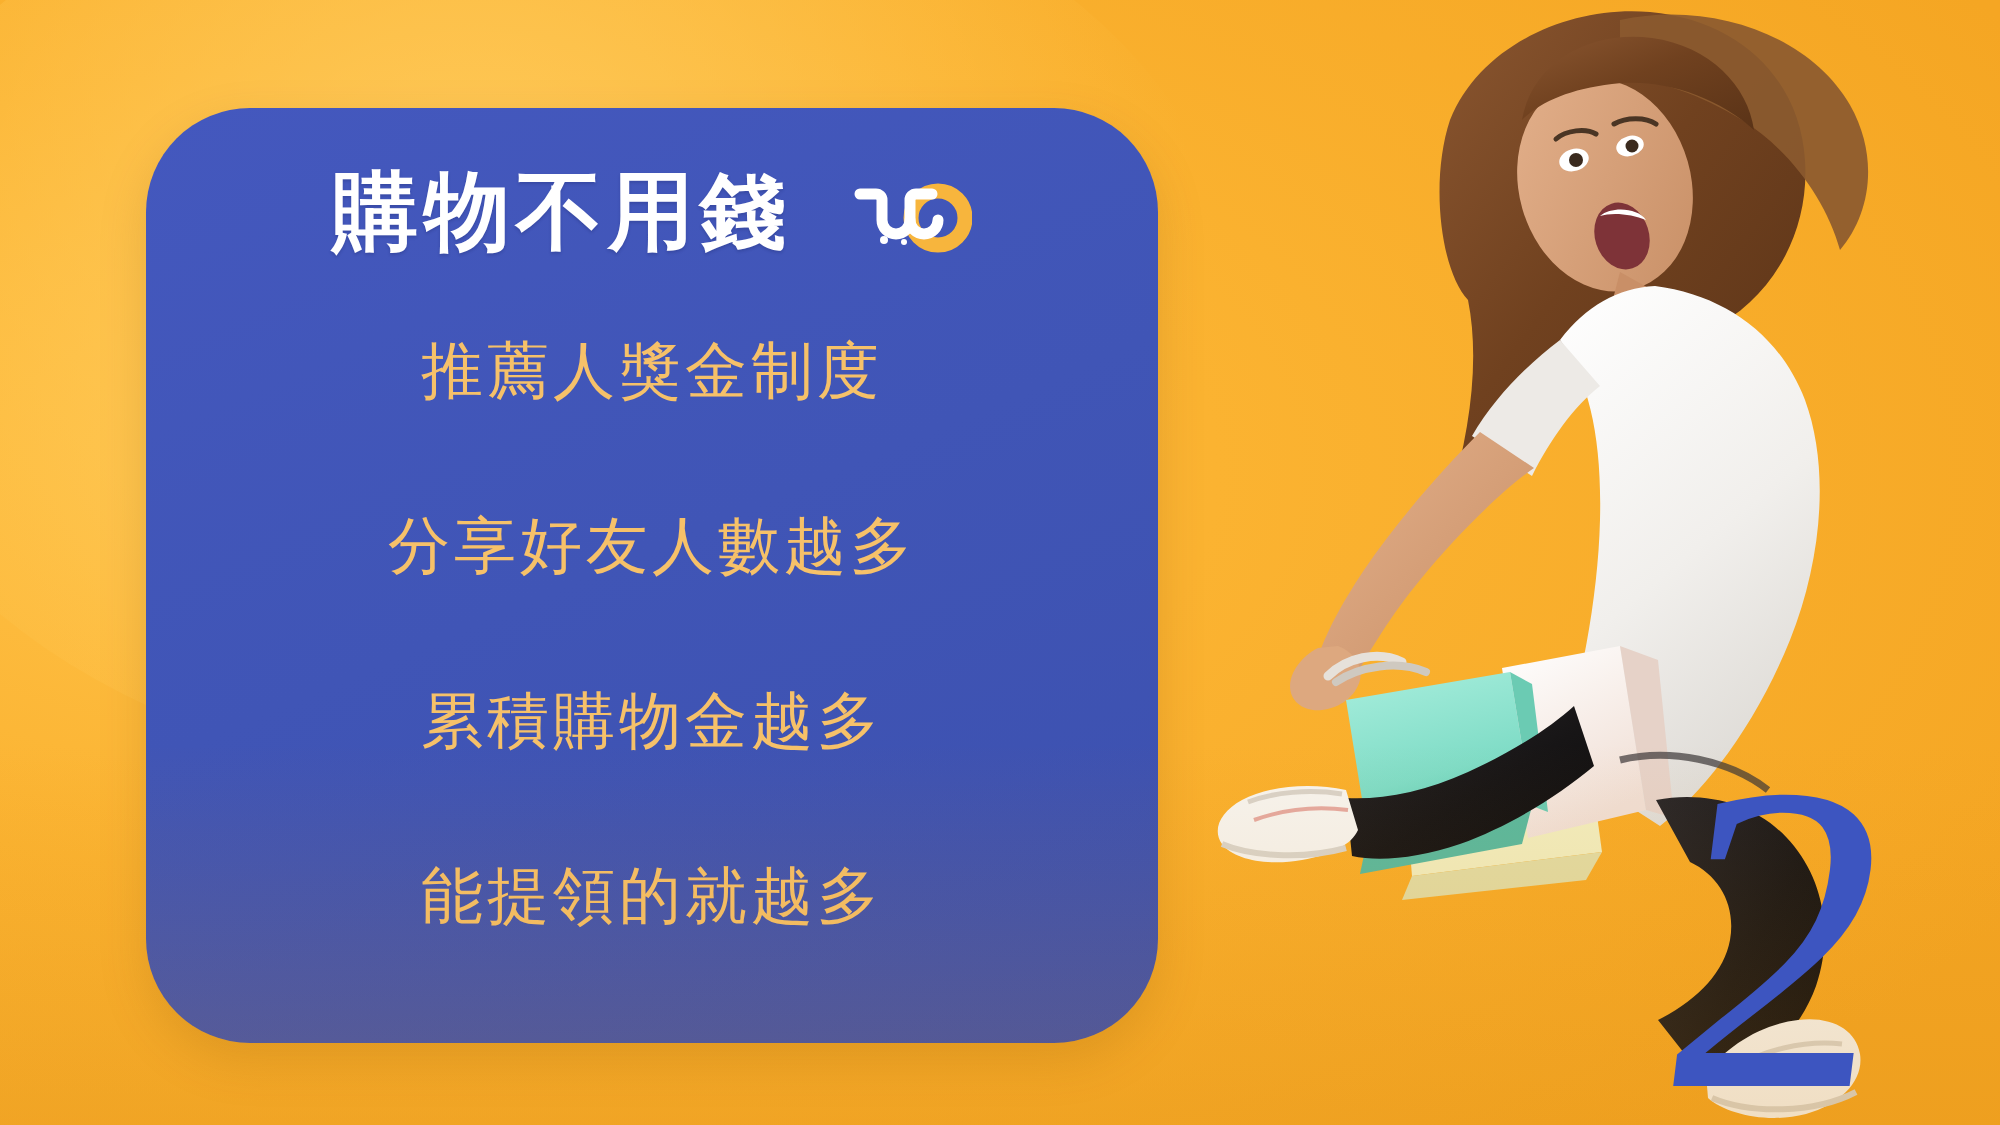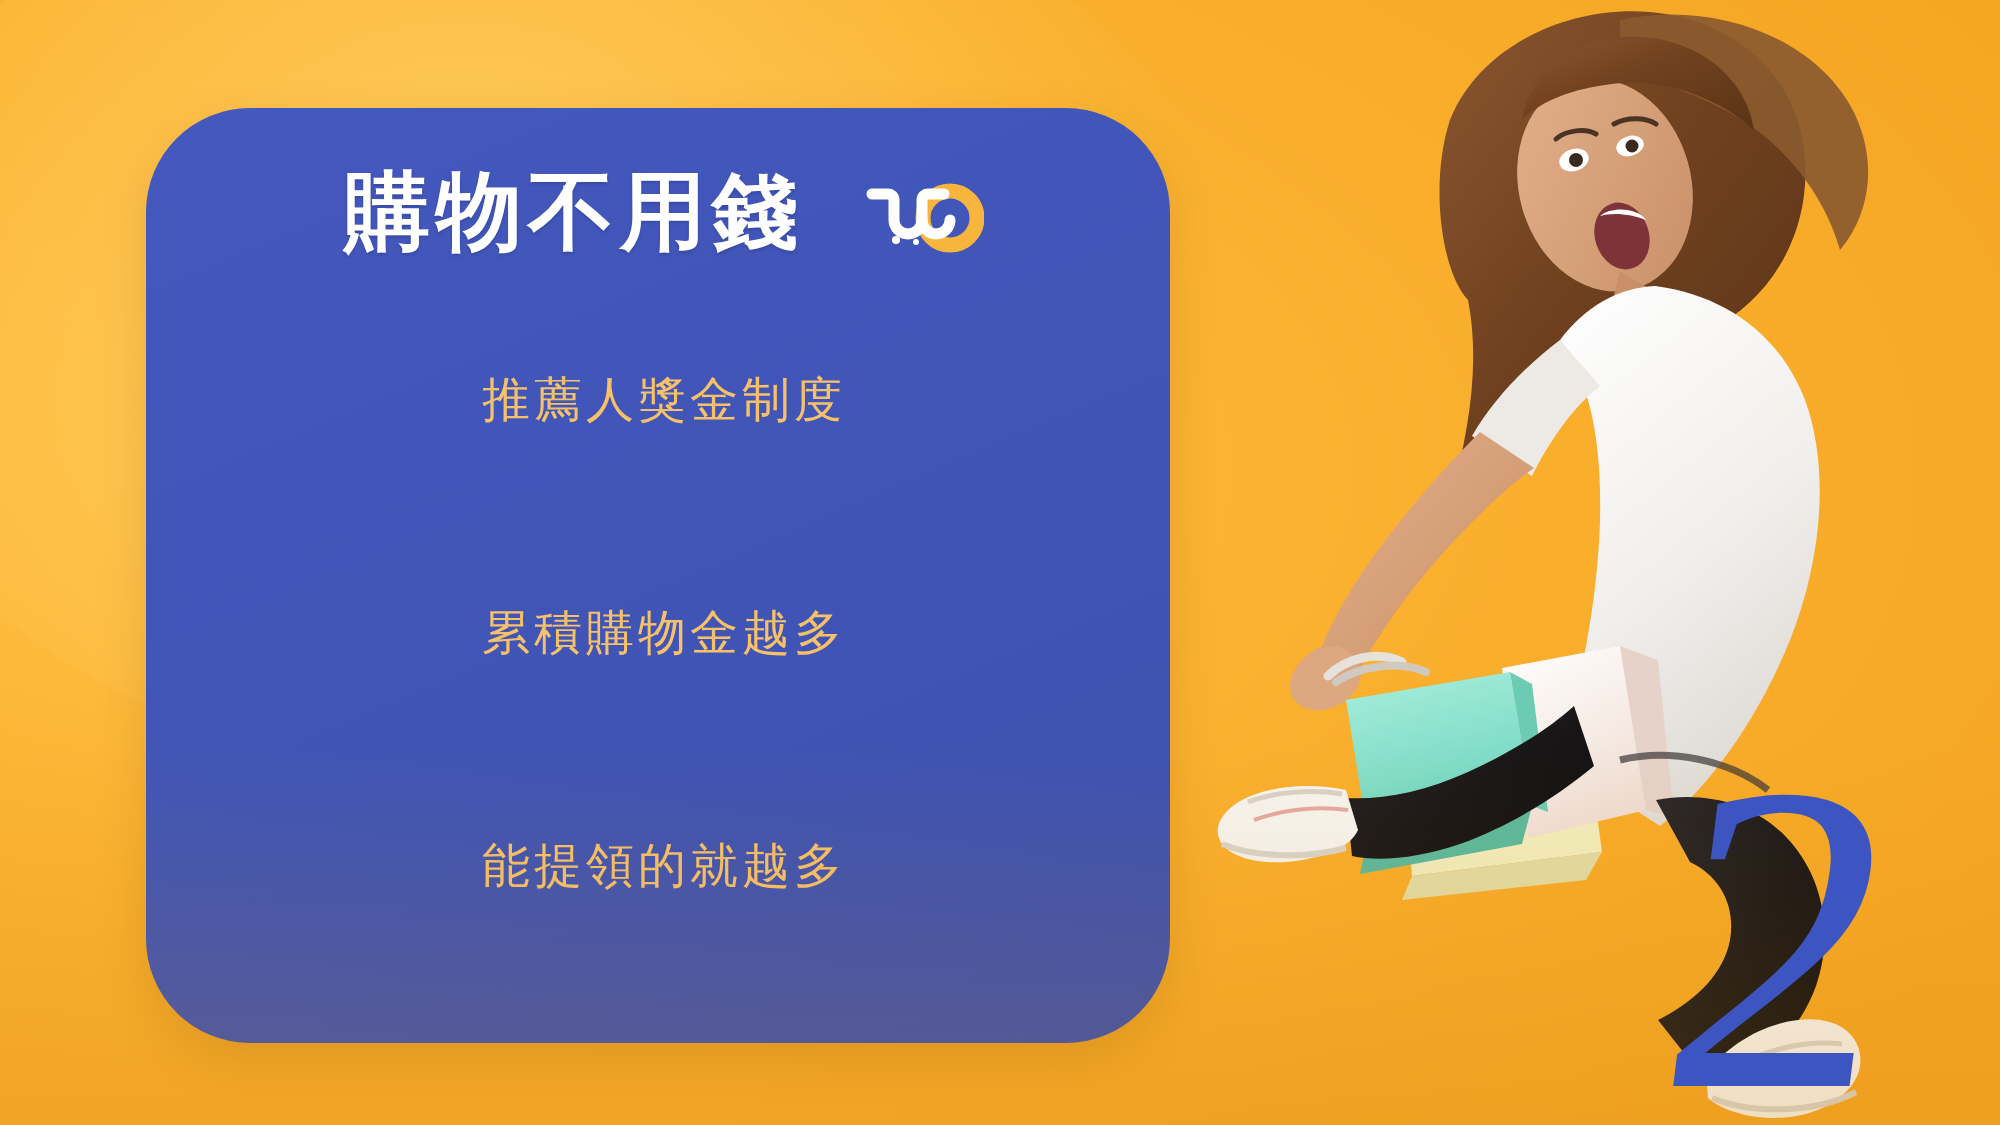--- a/index.html
+++ b/index.html
@@ -52,21 +52,20 @@
   .card {
     position: absolute;
     left: 146px;
     top: 108px;
     width: 1012px;
     height: 935px;
     background: linear-gradient(157deg, #4458BE 0%, #4055B6 48%, #3C50AE 100%);
     border-radius: 104px;
     box-shadow: 0 18px 48px rgba(120, 70, 0, 0.18);
     overflow: hidden;
-    padding-left: 12px;
   }
   .card-inner {
     position: relative;
     width: 100%;
     height: 100%;
     box-sizing: border-box;
     padding: 42px 64px 54px 64px;
     display: flex;
     flex-direction: column;
     align-items: center;
@@ -104,21 +103,21 @@
     width: 100%;
     display: flex;
     flex-direction: column;
     justify-content: space-around;
     align-items: center;
     padding: 16px 0 6px 0;
     box-sizing: border-box;
   }
   .line {
     color: #F6C169;
-    font-size: 48px;
+    font-size: 62px;
     font-weight: 400;
     letter-spacing: 4px;
     line-height: 1.12;
     white-space: nowrap;
     text-align: center;
   }
 
   
   .photo {
     position: absolute;
@@ -254,20 +253,21 @@
 
           <path d="M14 26 h16 a6 6 0 0 1 6 6 v20 a14 14 0 0 0 28 0 v-20 a6 6 0 0 1 6 -6 h16" fill="none" stroke="#FFFFFF" stroke-width="11" stroke-linecap="round" stroke-linejoin="round"></path>
           <path d="M64 52 a14 14 0 0 0 28 0" fill="none" stroke="#FFFFFF" stroke-width="11" stroke-linecap="round" stroke-linejoin="round"></path>
           <circle cx="38" cy="72" r="4" fill="#FFFFFF"></circle>
           <circle cx="58" cy="74" r="3" fill="#FFFFFF"></circle>
         </svg>
       </div>
 
       <div class="lines">
         <div class="line">推薦人獎金制度</div>
+        <div class="line">分享好友人數越多</div>
         <div class="line">累積購物金越多</div>
         <div class="line">能提領的就越多</div>
       </div>
 
     </div>
   </div>
 
   <div class="bg-shadow-bottom"></div>
 
   <div class="numeral">2</div>

